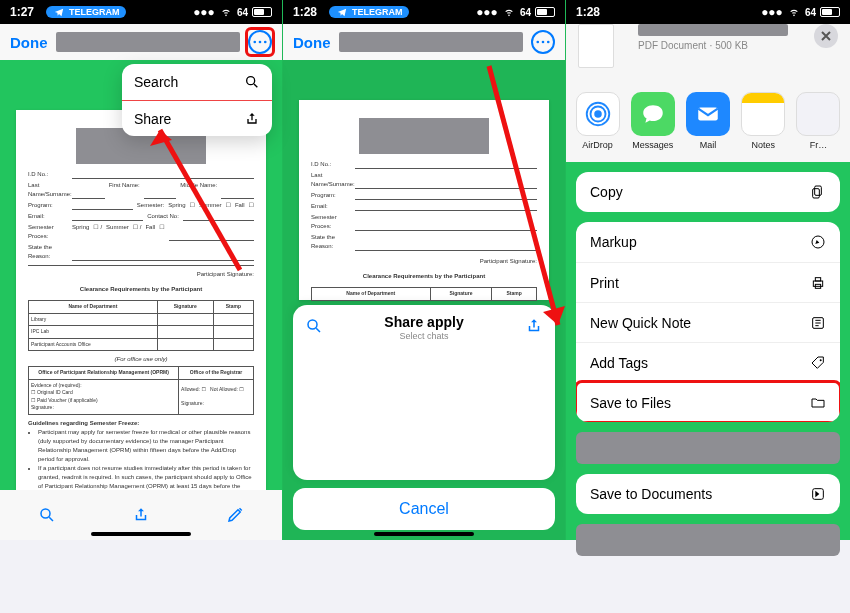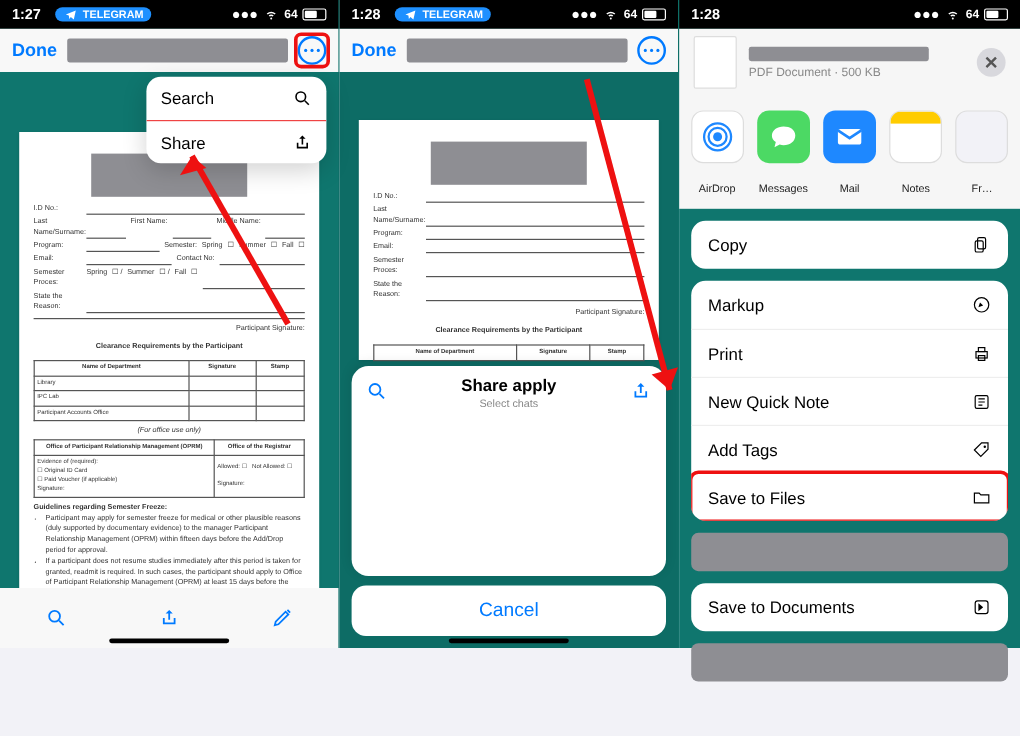--- a/index.html
+++ b/index.html
@@ -1,18 +1,18 @@
 <!DOCTYPE html>
 <html><head>
 <meta charset="utf-8">
 <style>
 *{margin:0;padding:0;box-sizing:border-box;-webkit-font-smoothing:antialiased}
 body{width:850px;height:613px;background:#f2f2f7;font-family:-apple-system,Helvetica Neue,Arial,sans-serif;position:relative;overflow:hidden}
 .row{display:flex;width:850px;height:613px}
-.phone{flex:0 0 283px;height:540px;position:relative;background:#0f766e;border-right:1px solid rgba(0,0,0,.06)}
+.phone{flex:0 0 283px;height:540px;position:relative;background:#22c55e;border-right:1px solid rgba(0,0,0,.06)}
 .phone:last-child{border-right:none;flex:0 0 284px}
 
 
 .status{height:24px;background:#000;color:#fff;display:flex;align-items:center;justify-content:space-between;padding:0 10px;font-size:12px;font-weight:600}
 .status .left{display:flex;align-items:center;gap:12px}
 .status .tgpill{background:#1E90FF;color:#fff;font-size:9px;padding:1px 6px;border-radius:8px;display:flex;align-items:center;gap:3px}
 .status .right{display:flex;align-items:center;gap:4px}
 .status svg{width:14px;height:10px}
 .status .batt{border:1px solid #fff;width:20px;height:10px;border-radius:2px;padding:1px;display:flex}
 .status .batt i{background:#fff;width:60%;height:100%;border-radius:1px}
@@ -52,29 +52,29 @@
 .sheet .hd b{font-size:14px}
 .sheet .hd small{display:block;font-size:9px;color:#888}
 .sheet .hdsrch{position:absolute;left:12px;top:12px;color:#007aff}
 .sheet .hdshr{position:absolute;right:12px;top:12px;color:#007aff}
 .sheet .body{flex:1;margin:0 10px 10px;align-self:stretch;background:#8e8e93;border-radius:4px;position:relative}
 .sheet .sm{position:absolute;top:6px;left:6px;width:46px;text-align:center;font-size:8px;color:#111}
 .sheet .sm .ico{width:36px;height:36px;border-radius:18px;background:#25a0ff;margin:0 auto 2px;display:flex;align-items:center;justify-content:center;color:#fff}
 .cancel{position:absolute;left:10px;right:10px;bottom:10px;height:42px;background:#fff;border-radius:12px;display:flex;align-items:center;justify-content:center;color:#007aff;font-size:16px;font-weight:500}
 
 
-.p3head{height:56px;background:#f6f6f6;display:flex;align-items:center;padding:0 12px;gap:10px}
+.p3head{height:56px;background:#f6f6f6;display:flex;align-items:flex-start;padding:0 12px;gap:24px}
 .p3head .thumb{width:36px;height:44px;background:#fff;border:1px solid #ddd;border-radius:2px}
 .p3head .meta{flex:1}
 .p3head .mtitle{height:12px;width:150px;background:#8e8e93;border-radius:2px;margin-bottom:4px}
 .p3head .msub{font-size:10px;color:#888}
 .p3head .xbtn{width:24px;height:24px;border-radius:12px;background:#d8d8dd;display:flex;align-items:center;justify-content:center;color:#666;font-size:12px}
 
 .appsrow{display:flex;padding:12px 4px;justify-content:space-between;background:#f6f6f6}
-.app{flex:1;display:flex;flex-direction:column;align-items:center;gap:16px;font-size:9px;color:#222}
+.app{flex:1;display:flex;flex-direction:column;align-items:center;gap:4px;font-size:9px;color:#222}
 .app .ai{width:44px;height:44px;border-radius:10px;display:flex;align-items:center;justify-content:center}
 .ai.airdrop{background:#fff;border:1px solid #ddd}
 .ai.msg{background:#4cd964}
 .ai.mail{background:#1e88ff}
 .ai.notes{background:#fff;border:1px solid #ddd;position:relative;overflow:hidden}
 .ai.notes:before{content:"";position:absolute;top:0;left:0;right:0;height:10px;background:#ffcc00}
 .ai.fr{background:#f2f2f7;border:1px solid #ddd}
 
 .actions{background:#fff;margin:10px 10px 0;border-radius:12px;overflow:hidden}
 .actions .ar{height:40px;display:flex;align-items:center;justify-content:space-between;padding:0 14px;font-size:14px;border-top:.5px solid #eee}

